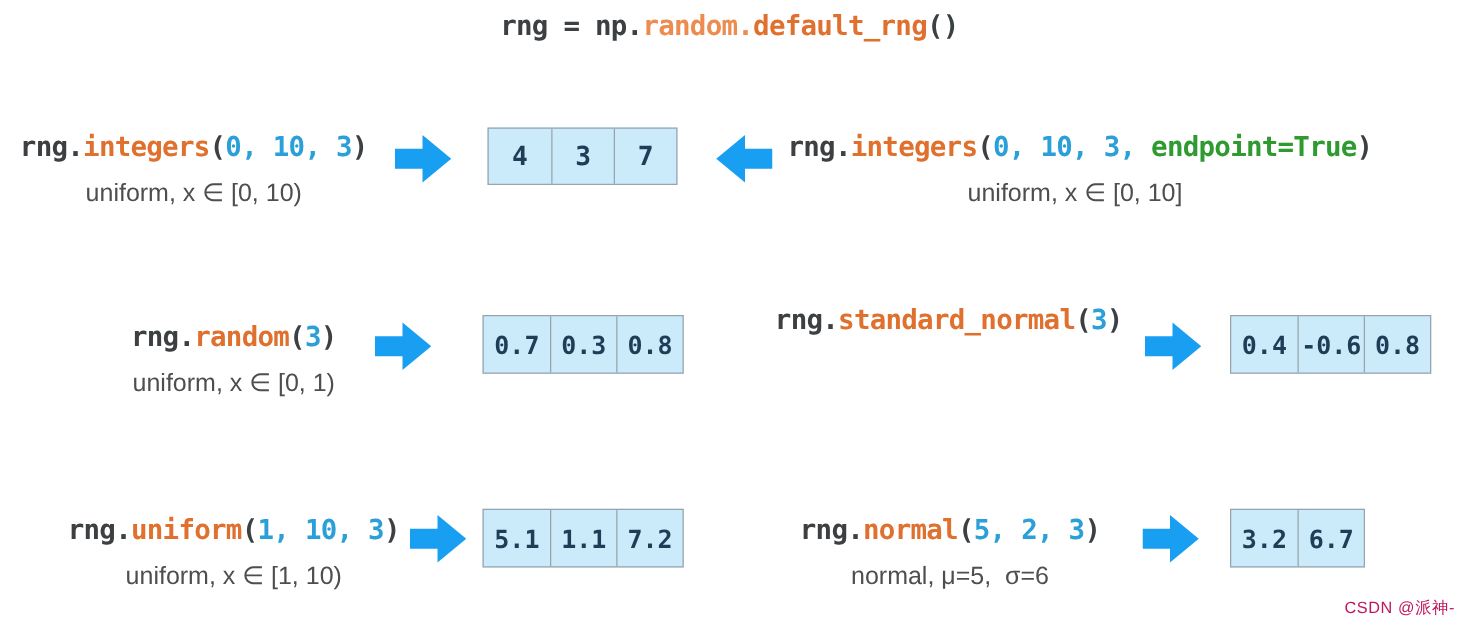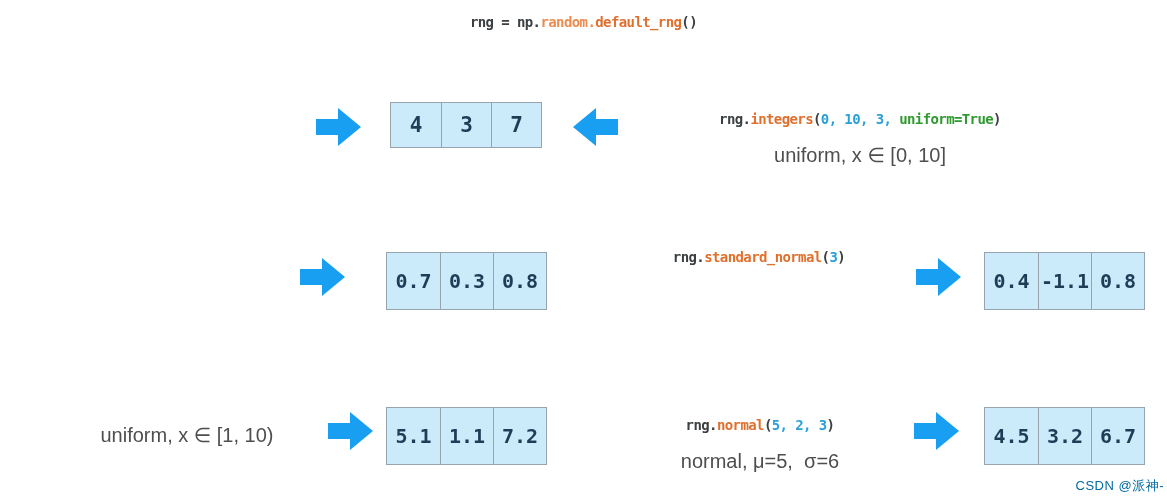--- a/index.html
+++ b/index.html
@@ -1,21 +1,21 @@
 <!DOCTYPE html>
 <html><head>
 <meta charset="utf-8">
 <style>
   html,body{margin:0;padding:0;background:#ffffff;}
   .canvas{
     position:relative;width:1167px;height:498px;background:#ffffff;
     font-family:"Liberation Sans",sans-serif;overflow:hidden;
   }
   .code{
-    font-family:"DejaVu Sans Mono",monospace;font-size:14px;font-weight:bold;
+    font-family:"DejaVu Sans Mono",monospace;font-size:22px;font-weight:bold;
     color:#3c4043;white-space:pre;letter-spacing:-0.6px;line-height:26px;
   }
   .tok-plain{color:#3c4043;}
   .tok-func{color:#e0702e;}
   .tok-func_light{color:#ec8c50;}
   .tok-num{color:#2ba0d8;}
   .tok-kw{color:#2f9a2f;}
   .title{position:absolute;left:0;top:9px;width:100%;text-align:center;}
   .col{position:absolute;text-align:center;}
   .col .code{display:block;text-align:center;}
@@ -29,53 +29,61 @@
     position:absolute;display:flex;background:#cbeafa;
     border:1.5px solid #97a4ad;box-sizing:border-box;
   }
   .box .cell{
     display:flex;align-items:center;justify-content:center;
     font-family:"DejaVu Sans Mono",monospace;font-weight:bold;color:#1f3d56;
     border-left:1.5px solid #97a4ad;box-sizing:border-box;white-space:pre;
   }
   .box .cell:first-child{border-left:none;}
   .box-r1 .cell{width:50px;height:44px;font-size:21px;}
-  .box-r23 .cell{width:53px;height:56px;font-size:20px;}
+  .box-r23 .cell{width:53px;height:45px;font-size:20px;}
   .watermark{
-    position:absolute;right:3px;bottom:3px;font-size:13px;color:#0369a1;
+    position:absolute;right:3px;bottom:3px;font-size:13px;color:#be185d;
     letter-spacing:0.5px;
   }
 </style>
 </head>
 <body>
 
 <div class="canvas">
 
   <div class="code title"><span class="tok-plain">rng = np.</span><span class="tok-func_light">random.</span><span class="tok-func">default_rng</span><span class="tok-plain">()</span></div>
 
+  <div class="col" style="left:0px;top:106px;width:310px">
+    <div class="code"><span class="tok-plain">rng.</span><span class="tok-func">integers</span><span class="tok-plain">(</span><span class="tok-num">0, 10, 3</span><span class="tok-plain">)</span></div>
+    <div class="note">uniform, x ∈ [0, 10)</div>
+  </div>
 
   <svg class="arrow" style="left:316px;top:104px" viewBox="0 0 46 46">
     <polygon points="0,15 22,15 22,4 45,23 22,42 22,31 0,31" fill="#189ff2"></polygon>
   </svg>
 
   <div class="box box-r1" style="left:390px;top:102px">
       <div class="cell">4</div>
       <div class="cell">3</div>
       <div class="cell">7</div>
     </div>
 
   <svg class="arrow flip" style="left:572px;top:104px" viewBox="0 0 46 46">
     <polygon points="0,15 22,15 22,4 45,23 22,42 22,31 0,31" fill="#189ff2"></polygon>
   </svg>
 
   <div class="col" style="left:630px;top:106px;width:460px">
-    <div class="code"><span class="tok-plain">rng.</span><span class="tok-func">integers</span><span class="tok-plain">(</span><span class="tok-num">0, 10, 3, </span><span class="tok-kw">uniform=True</span><span class="tok-plain">)</span></div>
+    <div class="code"><span class="tok-plain">rng.</span><span class="tok-func">integers</span><span class="tok-plain">(</span><span class="tok-num">0, 10, 3, </span><span class="tok-kw">endpoint=True</span><span class="tok-plain">)</span></div>
     <div class="note">uniform, x ∈ [0, 10]</div>
   </div>
 
+  <div class="col" style="left:37px;top:258px;width:300px">
+    <div class="code"><span class="tok-plain">rng.</span><span class="tok-func">random</span><span class="tok-plain">(</span><span class="tok-num">3</span><span class="tok-plain">)</span></div>
+    <div class="note">uniform, x ∈ [0, 1)</div>
+  </div>
 
   <svg class="arrow" style="left:300px;top:254px" viewBox="0 0 46 46">
     <polygon points="0,15 22,15 22,4 45,23 22,42 22,31 0,31" fill="#189ff2"></polygon>
   </svg>
 
   <div class="box box-r23" style="left:386px;top:252px">
       <div class="cell">0.7</div>
       <div class="cell">0.3</div>
       <div class="cell">0.8</div>
     </div>
@@ -83,25 +91,26 @@
   <div class="col" style="left:609px;top:244px;width:300px">
     <div class="code"><span class="tok-plain">rng.</span><span class="tok-func">standard_normal</span><span class="tok-plain">(</span><span class="tok-num">3</span><span class="tok-plain">)</span></div>
   </div>
 
   <svg class="arrow" style="left:916px;top:254px" viewBox="0 0 46 46">
     <polygon points="0,15 22,15 22,4 45,23 22,42 22,31 0,31" fill="#189ff2"></polygon>
   </svg>
 
   <div class="box box-r23" style="left:984px;top:252px">
       <div class="cell">0.4</div>
-      <div class="cell">-1.1</div>
+      <div class="cell">-0.6</div>
       <div class="cell">0.8</div>
     </div>
 
   <div class="col" style="left:37px;top:412px;width:300px">
+    <div class="code"><span class="tok-plain">rng.</span><span class="tok-func">uniform</span><span class="tok-plain">(</span><span class="tok-num">1, 10, 3</span><span class="tok-plain">)</span></div>
     <div class="note">uniform, x ∈ [1, 10)</div>
   </div>
 
   <svg class="arrow" style="left:328px;top:408px" viewBox="0 0 46 46">
     <polygon points="0,15 22,15 22,4 45,23 22,42 22,31 0,31" fill="#189ff2"></polygon>
   </svg>
 
   <div class="box box-r23" style="left:386px;top:407px">
       <div class="cell">5.1</div>
       <div class="cell">1.1</div>
@@ -111,20 +120,19 @@
   <div class="col" style="left:610px;top:412px;width:300px">
     <div class="code"><span class="tok-plain">rng.</span><span class="tok-func">normal</span><span class="tok-plain">(</span><span class="tok-num">5, 2, 3</span><span class="tok-plain">)</span></div>
     <div class="note">normal, μ=5,  σ=6</div>
   </div>
 
   <svg class="arrow" style="left:914px;top:408px" viewBox="0 0 46 46">
     <polygon points="0,15 22,15 22,4 45,23 22,42 22,31 0,31" fill="#189ff2"></polygon>
   </svg>
 
   <div class="box box-r23" style="left:984px;top:407px">
-      <div class="cell">4.5</div>
       <div class="cell">3.2</div>
       <div class="cell">6.7</div>
     </div>
 
   <div class="watermark">CSDN @派神-</div>
 
 </div>
 
 </body></html>

